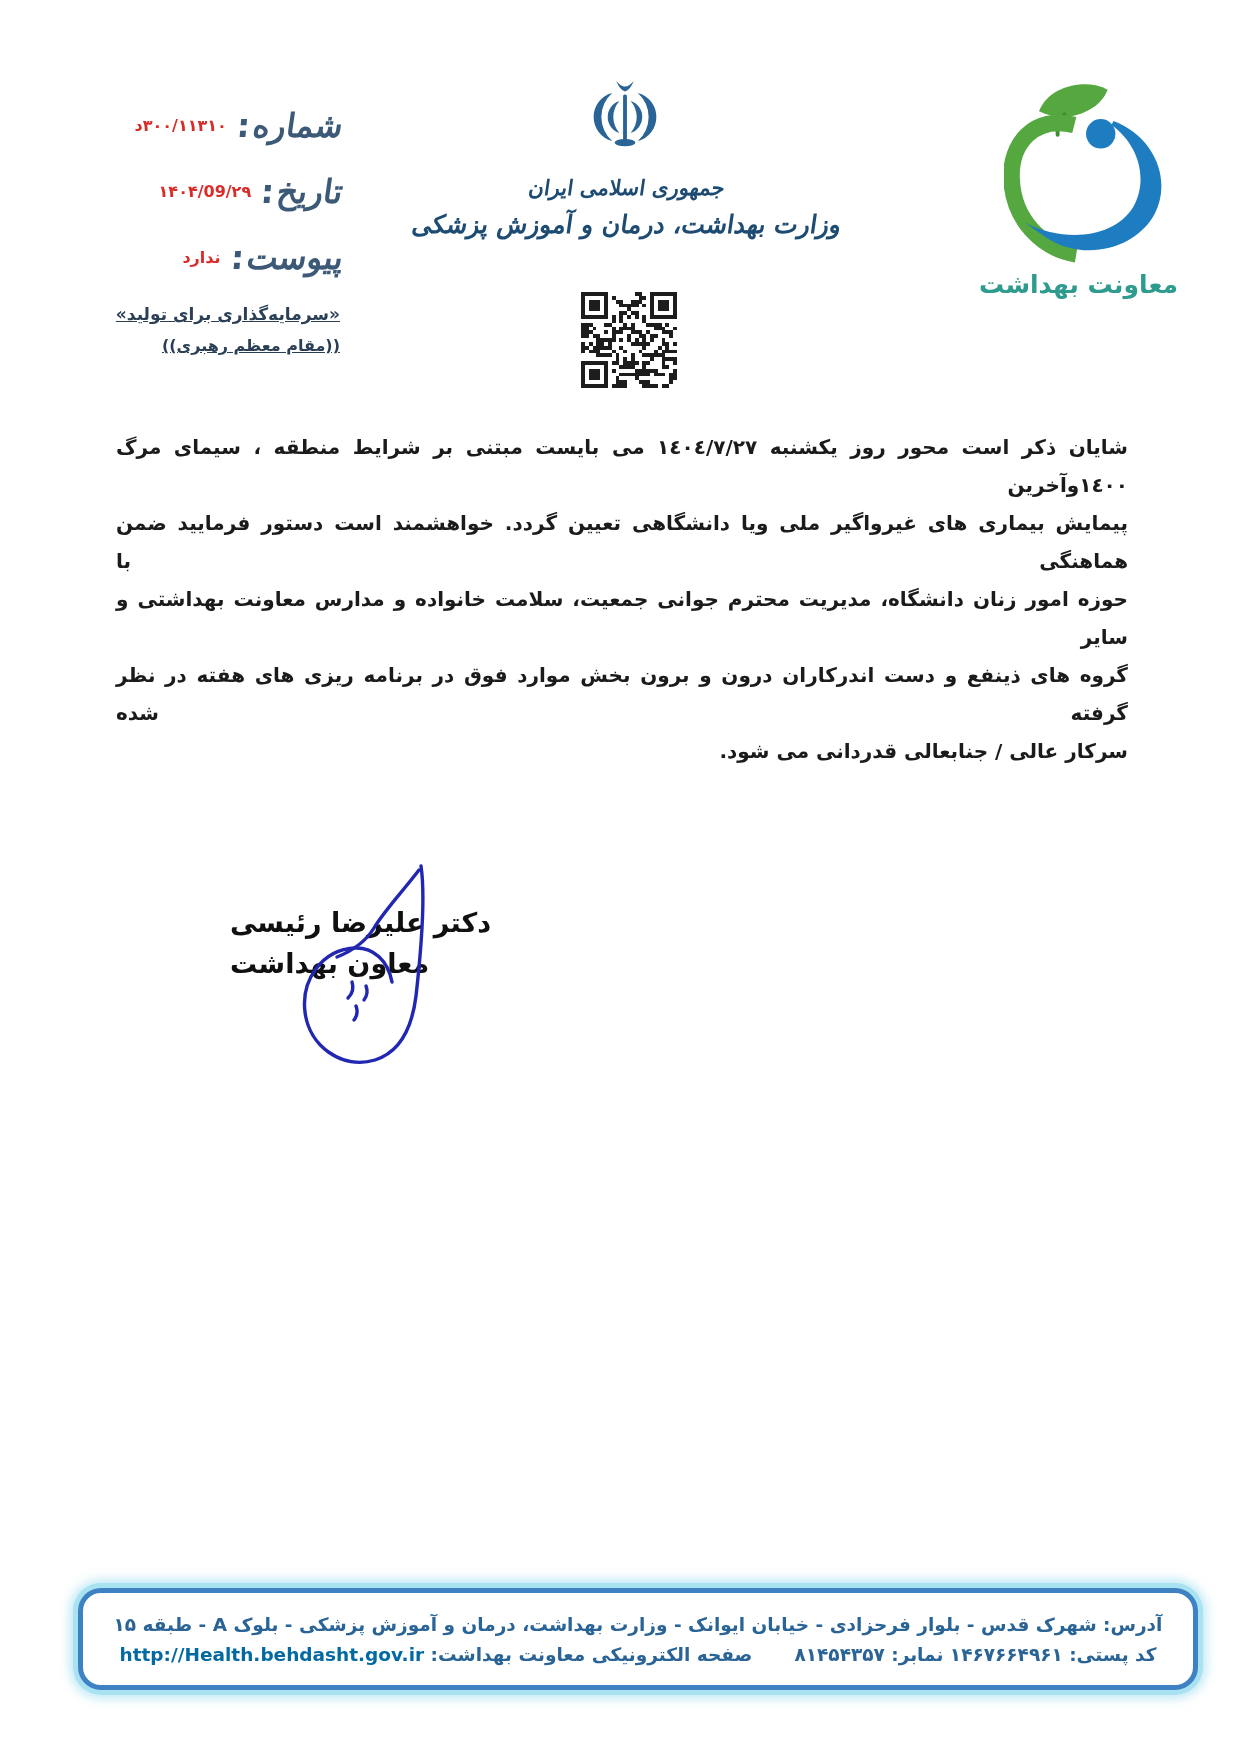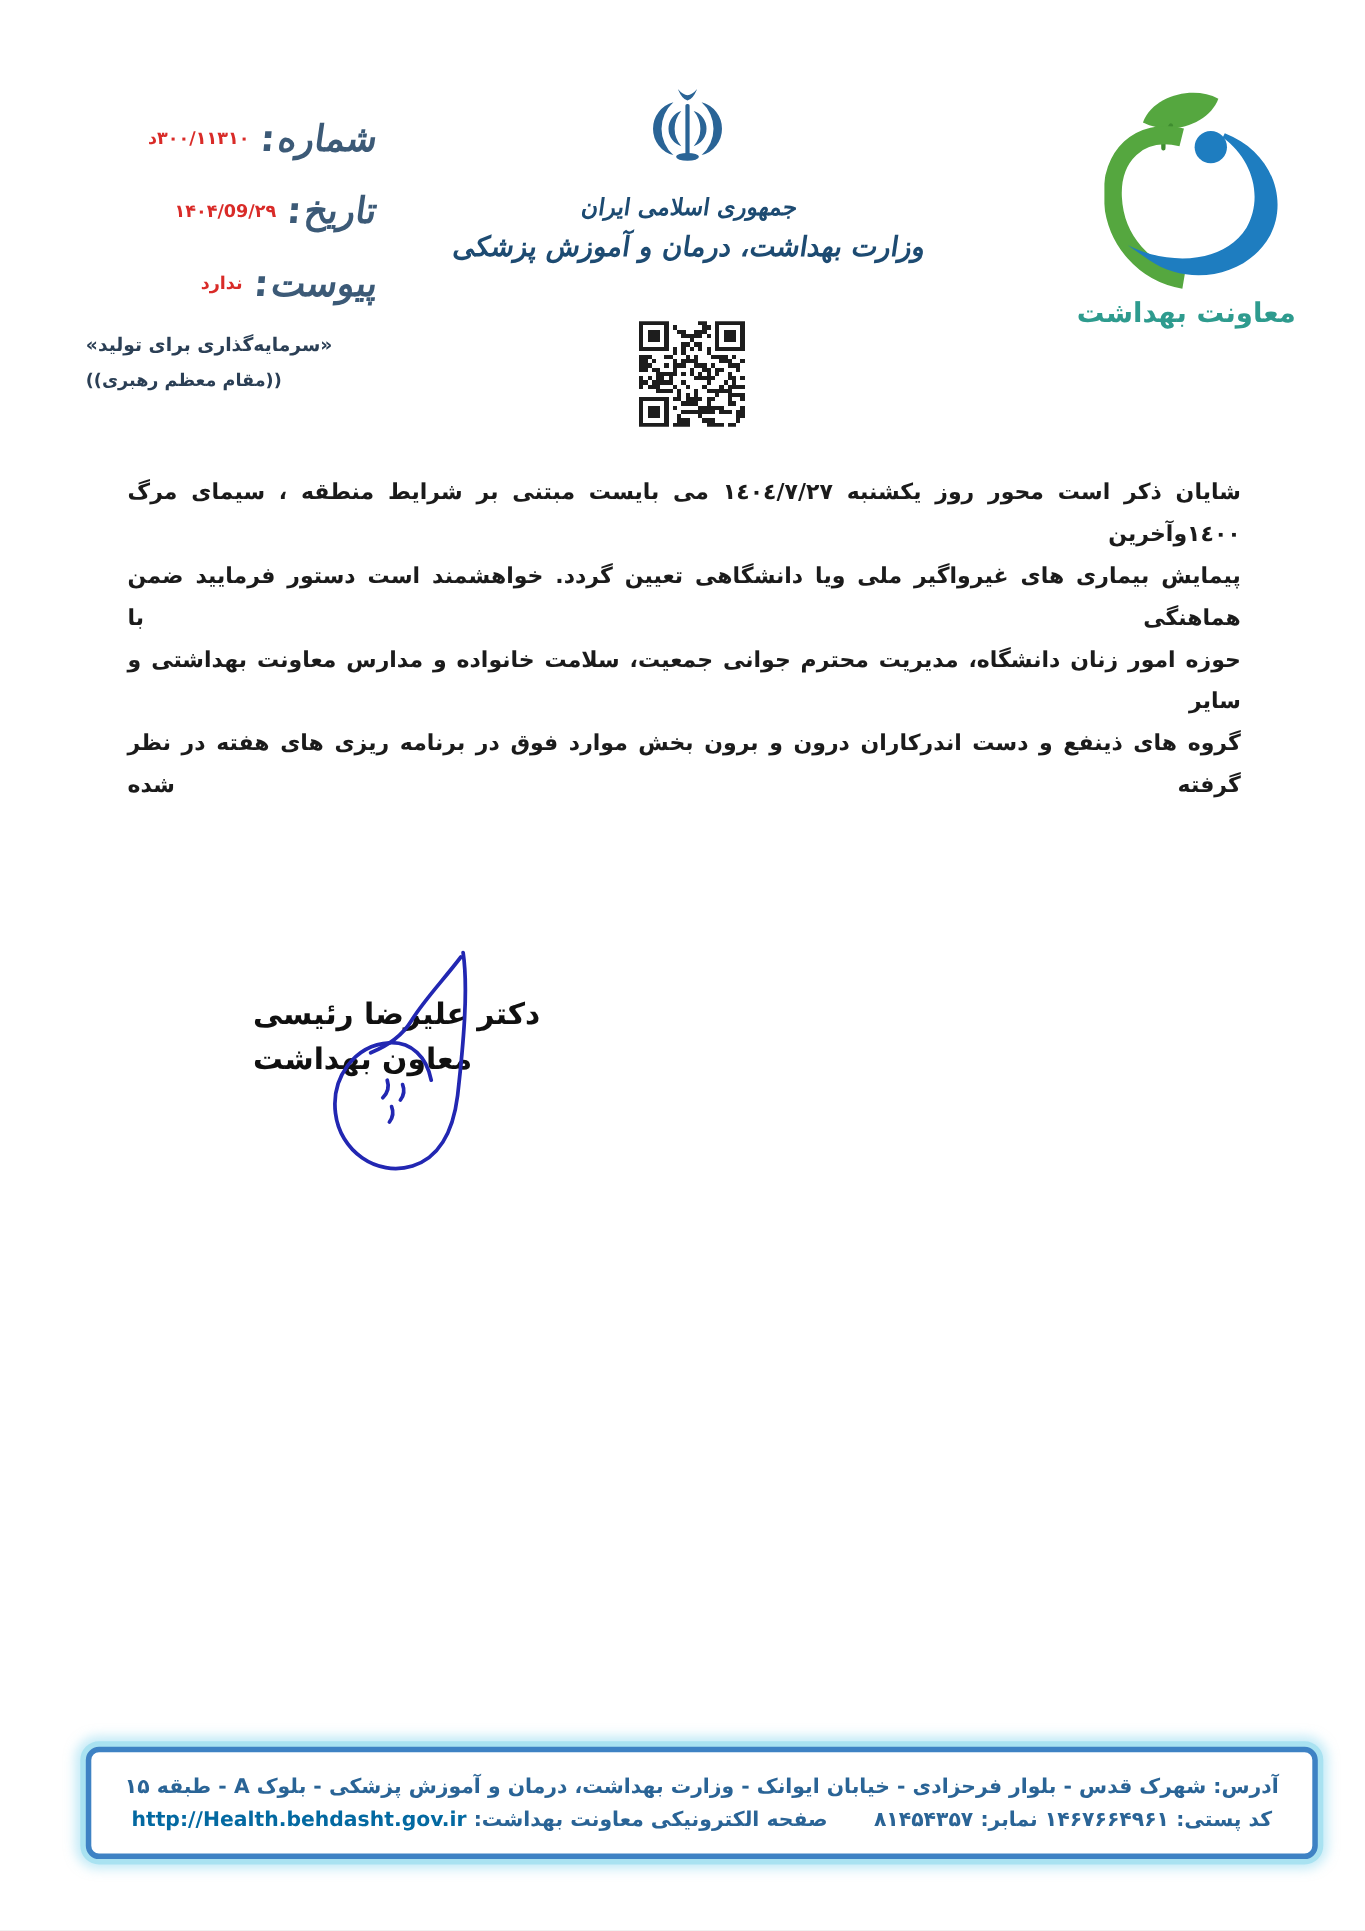--- a/index.html
+++ b/index.html
@@ -9,21 +9,21 @@
     font-family:"DejaVu Sans", sans-serif;
   }
   
   .letterhead{position:absolute; left:78px; top:92px; width:262px; direction:rtl;}
   .lh-row{display:flex; align-items:center; justify-content:flex-start; gap:10px; height:66px;}
   .lh-label{
     font-family:"DejaVu Sans", sans-serif; font-style:italic; font-weight:bold;
     font-size:33px; color:#3c5a77; transform:skewX(6deg); white-space:nowrap;
   }
   .lh-value{color:#d92b28; font-weight:bold; font-size:16px; white-space:nowrap;}
-  .slogan{ text-align:left; color:#2b3f55; font-weight:bold; }
+  .slogan{ text-align:right; color:#2b3f55; font-weight:bold;text-decoration:underline; }
   .slogan-1{font-size:17px; margin-top:14px;}
   .slogan-2{font-size:16px; margin-top:12px;}
   
   .header-center{
     position:absolute; left:420px; top:74px; width:410px;
     display:flex; flex-direction:column; align-items:center; direction:rtl;
   }
   .emblem{width:80px; height:86px;}
   .gov-line{
     font-style:italic; font-weight:bold; color:#1d4b72; transform:skewX(6deg);
@@ -47,21 +47,21 @@
   
   .sig-text{
     position:absolute; left:230px; top:902px; width:284px; text-align:left;
     direction:rtl; color:#101010; font-weight:bold; font-size:27px; line-height:41px;
     white-space:nowrap;
   }
   .sig-ink{position:absolute; left:280px; top:852px; width:164px; height:220px;}
   
   .footer-box{
     position:absolute; left:78px; top:1588px; width:1078px; height:92px;
-    border:5px solid #3e82c4; border-radius:12px; background:#ffffff;
+    border:5px solid #3e82c4; border-radius:23px; background:#ffffff;
     box-shadow:0 0 0 5px #a9e2f1, 0 0 10px 9px rgba(140,215,240,.5);
     display:flex; flex-direction:column; justify-content:center; gap:9px;
     direction:rtl; padding:0 16px;
   }
   .f-line{
     text-align:center; color:#2a6496; font-weight:bold; font-size:18.5px; white-space:nowrap;
   }
   .f-gap{display:inline-block; width:42px;}
   .f-url{direction:ltr; unicode-bidi:embed; color:#0369a1; font-weight:bold;}
 </style>
@@ -418,20 +418,21 @@
       <path d="M 110 40 C 152 56 170 100 152 135 C 132 172 78 184 40 158 L 20 144 C 60 164 110 160 130 128 C 146 100 136 64 108 44 Z" fill="#1e7dc0"></path>
     </svg>
     <div class="logo-caption">معاونت بهداشت</div>
   </div>
 
   <div class="body-text">
     <div class="body-line">شایان ذکر است محور روز یکشنبه ۱٤۰٤/۷/۲۷ می بایست مبتنی بر شرایط منطقه ، سیمای مرگ ۱٤۰۰وآخرین</div>
     <div class="body-line">پیمایش بیماری های غیرواگیر ملی ویا دانشگاهی تعیین گردد. خواهشمند است دستور فرمایید ضمن هماهنگی با</div>
     <div class="body-line">حوزه امور زنان دانشگاه، مدیریت محترم جوانی جمعیت، سلامت خانواده و مدارس معاونت بهداشتی و سایر</div>
     <div class="body-line">گروه های ذینفع و دست اندرکاران درون و برون بخش موارد فوق در برنامه ریزی های هفته در نظر گرفته شده</div>
+    <div class="body-line last">سرکار عالی / جنابعالی قدردانی می شود.</div>
   </div>
 
   <div class="sig-text">
     <div>دکتر علیرضا رئیسی</div>
     <div>معاون بهداشت</div>
   </div>
   <svg class="sig-ink" viewBox="280 852 164 220" xmlns="http://www.w3.org/2000/svg">
     <g stroke="#2227b2" stroke-width="3.4" fill="none" stroke-linecap="round">
       <path d="M 421 866 C 426 900 421 952 416 996 C 412 1028 400 1052 375 1060 C 342 1070 309 1046 305 1012 C 301 980 322 950 354 948 C 374 947 388 961 392 982"></path>
       <path d="M 419 870 C 403 891 384 911 374 928 C 366 941 352 951 337 957"></path>

